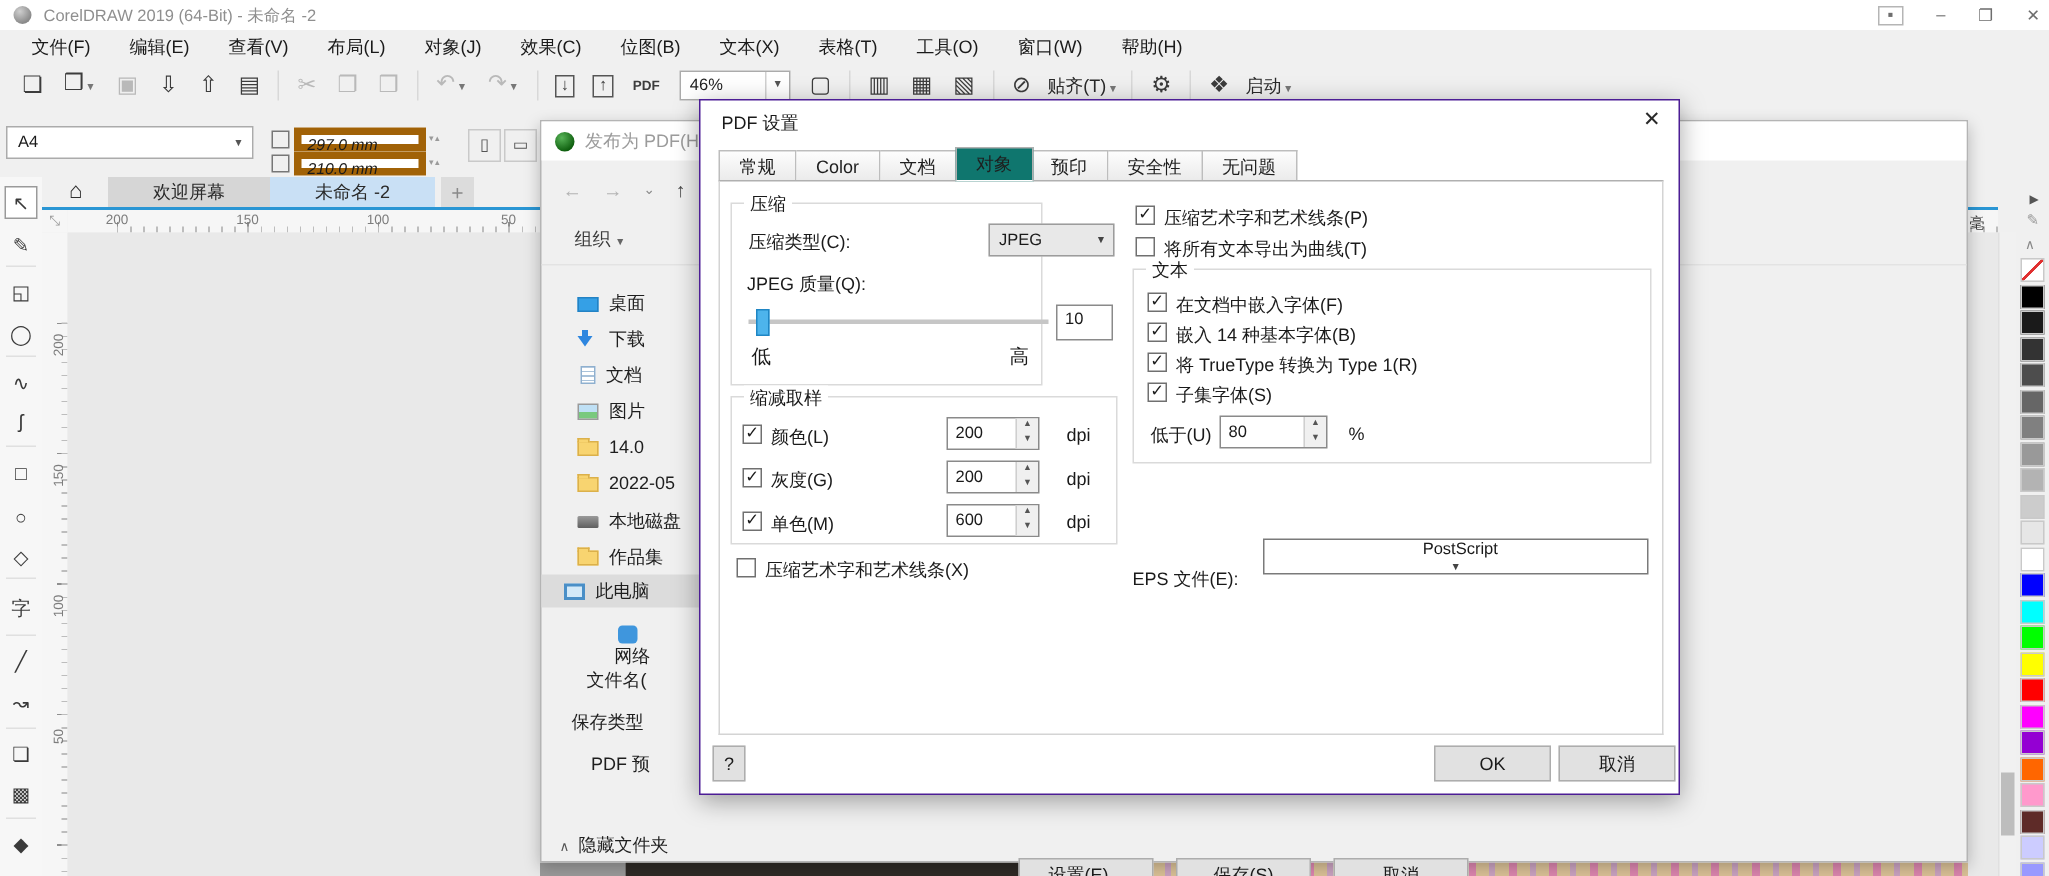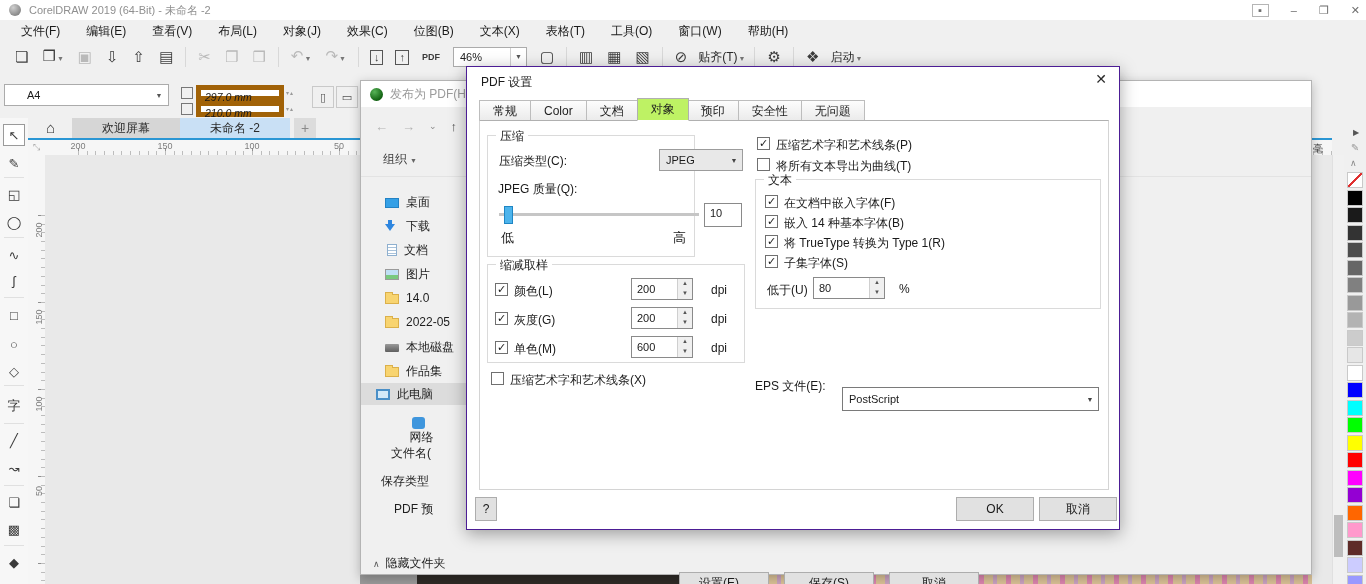--- a/index.html
+++ b/index.html
@@ -30,21 +30,21 @@
   .tb-sep { width:1px; height:20px; background:#d8d8d8; margin:0 5px; }
   .tb-dd { font-size:7px; color:#777; margin-left:1px; }
   .tb-label { font-size:12px; color:#2a2a2a; padding:0 4px; }
   .zoom-combo { width:74px; height:20px; background:#fff; border:1px solid #ababab; display:flex; align-items:center; margin:0 6px; }
   .zoom-combo .zc-val { flex:1; font-size:11px; padding-left:6px; color:#222; }
   .zoom-combo .zc-arrow { width:16px; height:18px; border-left:1px solid #d0d0d0; font-size:7px; color:#555; text-align:center; line-height:18px; }
 
   
   .propbar { position:absolute; left:0; top:71px; width:1366px; height:47px; background:#f0f0f0; }
   .preset-combo { position:absolute; left:4px; top:13px; width:165px; height:22px; background:#fff; border:1px solid #ababab; display:flex; align-items:center; }
-  .preset-combo .pc-val { flex:1; font-size:11px; padding-left:22px; }
+  .preset-combo .pc-val { flex:1; font-size:11px; padding-left:7px; }
   .preset-combo .pc-arrow { width:18px; font-size:7px; color:#555; text-align:center; }
   .size-field { position:absolute; left:196px; width:88px; height:16px; background:#fff; border:5px solid #a16207; font-size:10.5px; line-height:14px; padding-left:4px;font-style:italic; }
   .size-icon { position:absolute; left:181px; width:12px; height:12px; border:1px solid #777; }
   .size-step { position:absolute; left:286px; width:18px; font-size:6px; color:#9a9a9a; letter-spacing:1px; }
   .orient-btn { position:absolute; top:15px; width:22px; height:22px; border:1px solid #c9c9c9; text-align:center; line-height:20px; font-size:11px; color:#555; }
 
   
   .tabbar { position:absolute; left:28px; top:118px; width:1304px; height:22px; background:#f0f0f0; }
   .home-icon { position:absolute; left:18px; top:1px; font-size:15px; color:#2e2e2e; }
   .doc-tab { position:absolute; top:0; height:20px; font-size:12px; text-align:center; line-height:20px; color:#2a2a2a; }
@@ -122,21 +122,21 @@
 
   
   .pdf-dialog { position:absolute; left:466px; top:66px; width:654px; height:464px; background:#fff;
                 border:1px solid #4c1d95; box-shadow:0 4px 16px rgba(0,0,0,.35); }
   .pd-title { position:absolute; left:14px; top:7px; font-size:12px; color:#1a1a1a; }
   .pd-close { position:absolute; right:12px; top:4px; font-size:14px; color:#2a2a2a; font-weight:bold; }
   .pd-tabs { position:absolute; left:12px; top:31px; height:23px; display:flex; align-items:flex-end; }
   .pd-tab { height:21px; line-height:20px; padding:0 13px; font-size:12px; color:#1e1e1e;
             background:linear-gradient(#fdfdfd,#ebebeb); border:1px solid #bdbdbd; border-left:none; }
   .pd-tab:first-child { border-left:1px solid #bdbdbd; }
-  .pd-tab.active { height:23px; background:#bef264; border:1px solid #b0b0b0; border-bottom:1px solid #fff; position:relative; z-index:2; margin:0 -1px; }
+  .pd-tab.active { height:23px; background:#0f766e; border:1px solid #b0b0b0; border-bottom:1px solid #fff; position:relative; z-index:2; margin:0 -1px; }
   .pd-page { position:absolute; left:12px; top:53px; width:630px; height:370px; background:#fff; border:1px solid #d4d4d4; border-top:1px solid #b0b0b0; }
   .groupbox { position:absolute; border:1px solid #dadada; }
   .gb-legend { position:absolute; top:-8px; left:8px; background:#fff; padding:0 4px; font-size:12px; color:#1a1a1a; }
   .fld-label { position:absolute; font-size:12px; color:#1a1a1a; white-space:nowrap; }
   .combo { position:absolute; display:flex; align-items:center; }
   .combo .cb-val { flex:1; font-size:11px; padding-left:6px; white-space:nowrap; overflow:hidden; }
   .combo .cb-arrow { width:16px; font-size:7px; color:#444; text-align:center; flex:none; }
   .combo.gray { background:#e8e8e8; border:1px solid #9c9c9c; }
   .combo.white { background:#fff; border:1px solid #7a7a7a; }
   .slider-track { position:absolute; height:3px; background:#c6c6c6; }
@@ -459,21 +459,21 @@
     <div class="spin" style="left:346px;top:210px;width:72px;">
       <span class="sp-val">80</span>
       <span class="sp-btns">
           <span>▲</span>
           <span>▼</span>
         </span>
     </div>
     <div class="fld-label" style="left:432px;top:215px;">%</div>
 
     <div class="fld-label" style="left:288px;top:311px;">EPS 文件(E):</div>
-    <div class="combo white" style="left:375px;top:320px;width:257px;height:24px;">
+    <div class="combo white" style="left:375px;top:292px;width:257px;height:24px;flex-direction:column;">
       <span class="cb-val">PostScript</span>
       <span class="cb-arrow">▼</span>
     </div>
 
     <div class="btn pd-btn" style="left:8px;width:22px;">?</div>
     <div class="btn pd-btn" style="left:489px;width:78px;">OK</div>
     <div class="btn pd-btn" style="left:572px;width:78px;">取消</div>
   <div class="checkbox checked" style="left: 28px; top: 216px;"><span class="mark">✓</span></div>
       <div class="fld-label" style="left: 47px; top: 216px;">颜色(L)</div>
       <div class="spin" style="left: 164px; top: 211px;">

